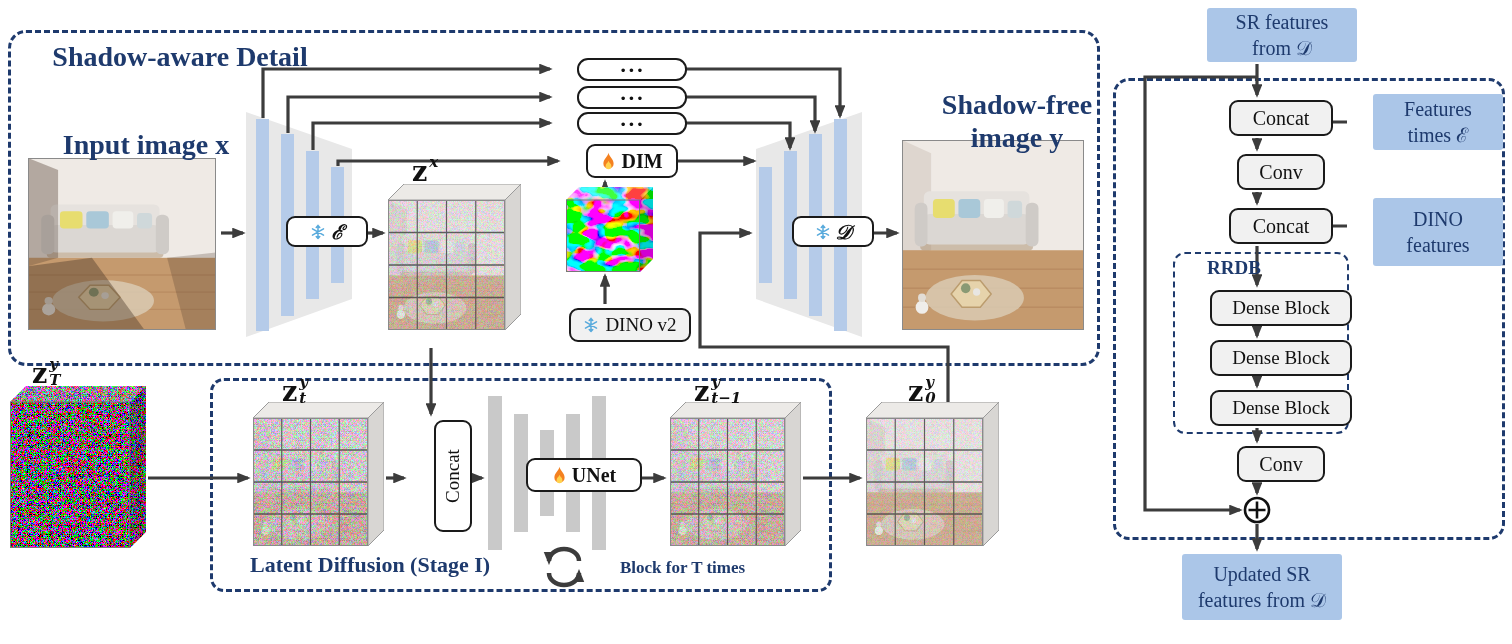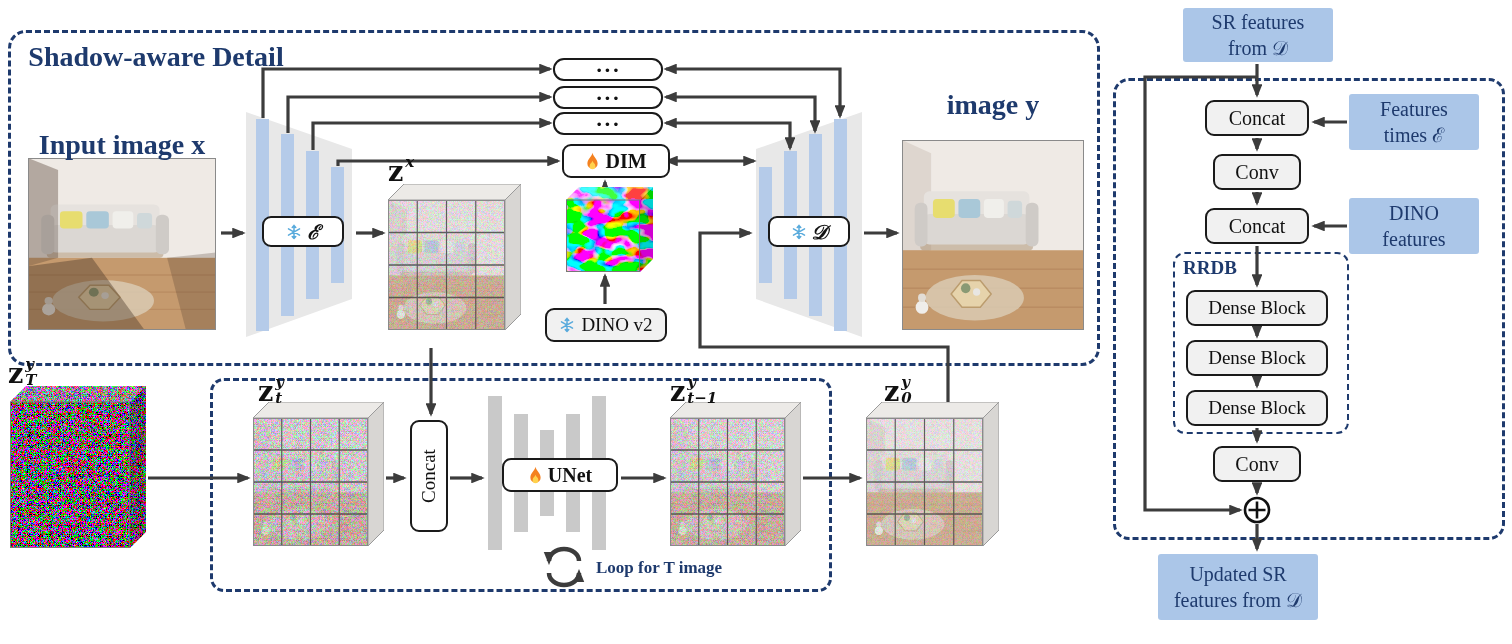--- a/index.html
+++ b/index.html
@@ -1,21 +1,21 @@
 <!DOCTYPE html>
 <html style="--navy: #1e3a6d; --blue: #abc6e8; --gray: #f1f1f1; --arrow: #3c3c3c; --bar: #b5cbe9; --pane: #e8e8e8;"><head>
 <meta charset="utf-8">
 <style>
   * { margin:0; padding:0; box-sizing:border-box; }
   body { background:#fff; font-family:"Liberation Serif", serif; }
   #canvas { position:relative; width:1512px; height:644px; background:#fff; overflow:hidden; }
   .abs { position:absolute; }
   .dashedbox { border:3px dashed var(--navy); border-radius:18px; z-index:1; }
   .svglayer { position:absolute; left:0; top:0; z-index:3; pointer-events:none; }
-  .z5 { z-index:5; }
+  .z5 { z-index:5;margin-left:24px; }
   .z4 { z-index:4; }
   .navy { color:var(--navy); font-weight:bold; }
   .t22 { font-size:28px; line-height:1.18; text-align:center; }
   .t21 { font-size:28px; line-height:1.2; text-align:center; }
   .graybox { background:var(--gray); border:2px solid #1a1a1a; border-radius:9px;
              display:flex; align-items:center; justify-content:center; gap:6px;
              font-size:20px; color:#111; }
   .whitebox { background:#fff; border:2px solid #1a1a1a; border-radius:9px;
               display:flex; align-items:center; justify-content:center; gap:5px; }
   .dotsbox { background:#fff; border:2.5px solid #1a1a1a; border-radius:11px;
@@ -237,21 +237,21 @@
           <rect x="0" y="0" width="100" height="100" filter="url(#fNoise)" opacity="0.15"></rect>
           <path d="M25,0V100M50,0V100M75,0V100M0,25H100M0,50H100M0,75H100" stroke="#3f3f3f" stroke-width="1" opacity="0.8" fill="none"></path>
         </svg>
         <rect x="0.5" y="16.5" width="116" height="129" fill="none" stroke="#8a8a8a" stroke-width="1"></rect>
       </svg></div>
 
   <div class="abs z5 dotsbox" style="left:553px; top:58px; width:110px; height:23px;">···</div>
   <div class="abs z5 dotsbox" style="left:553px; top:86px; width:110px; height:23px;">···</div>
   <div class="abs z5 dotsbox" style="left:553px; top:112px; width:110px; height:23px;">···</div>
 
-  <div class="abs z5 whitebox" style="left:562px; top:144px; width:108px; height:34px; border-width:2.5px;">
+  <div class="abs z5 whitebox" style="left:562px; top:144px; width:92px; height:34px; border-width:2.5px;">
     <svg class="ic" width="15" height="19">
         <use href="#sym-flame"></use>
       </svg>
     <span class="pill-label">DIM</span>
   </div>
 
   <div class="abs z4" style="left:566px; top:187px;"><svg width="87" height="85" viewBox="0 0 87 85">
         <clipPath id="cf3">
           <rect x="0" y="13" width="74" height="72"></rect>
         </clipPath>
@@ -283,20 +283,21 @@
   </div>
 
   <div class="abs z5 whitebox" style="left:768px; top:216px; width:82px; height:31px;">
     <svg class="ic" width="16" height="16">
         <use href="#sym-snow"></use>
       </svg>
     <span class="script">𝒟</span>
   </div>
 
   <div class="abs z5 navy t22" style="left:898px; top:88px; width:190px;">
+    <div>Shadow-free</div>
     <div>image y</div>
   </div>
   <div class="abs z4" style="left:902px; top:140px;"><svg width="182" height="190" viewBox="0 0 182 190">
         <svg x="0" y="0" width="182" height="190" viewBox="0 0 100 100" preserveAspectRatio="none">
           <rect x="0" y="0" width="100" height="58" fill="#efeae5"></rect>
           <polygon points="0,0 16,7 16,58 0,63" fill="#ded6cf"></polygon>
           <rect x="0" y="58" width="100" height="42" fill="#c59a6e"></rect>
           <path d="M0,68H100M0,78H100M0,88H100" stroke="#b2845a" stroke-width="0.8" opacity="0.6" fill="none"></path>
           <ellipse cx="40" cy="83" rx="27" ry="12" fill="#d9cab3" opacity="0.85"></ellipse>
           <rect x="10" y="53" width="62" height="5" rx="2" fill="#a98d6d" opacity="0.5"></rect>
@@ -463,40 +464,41 @@
           <circle cx="41" cy="80" r="2" fill="#e8e6e2"></circle>
           <circle cx="11" cy="88" r="3.5" fill="#efedea"></circle>
           <circle cx="11" cy="83" r="2.2" fill="#e2ddd6"></circle>
           <rect x="0" y="0" width="100" height="100" fill="#fff" opacity="0.3"></rect>
           <rect x="0" y="0" width="100" height="100" filter="url(#fNoise)" opacity="0.12"></rect>
           <path d="M25,0V100M50,0V100M75,0V100M0,25H100M0,50H100M0,75H100" stroke="#3f3f3f" stroke-width="1" opacity="0.8" fill="none"></path>
         </svg>
         <rect x="0.5" y="16.5" width="116" height="127" fill="none" stroke="#8a8a8a" stroke-width="1"></rect>
       </svg></div>
 
-
-  <div class="abs z5 navy looplabel" style="left:596px; top:558px;">Loop for T image</div>
+  <div class="abs z5 navy" style="left:226px; top:552px; font-size:22px;">Latent Diffusion (Stage I)</div>
+
+  <div class="abs z5 navy looplabel" style="left:596px; top:558px;">Block for T times</div>
 
   <div class="abs z5 bluebox" style="left:1183px; top:8px; width:150px; height:54px;">
     <div>SR features</div>
     <div>from 𝒟</div>
   </div>
 
   <div class="abs z5 graybox" style="left:1205px; top:100px; width:104px; height:36px;">Concat</div>
 
   <div class="abs z5 bluebox" style="left:1349px; top:94px; width:130px; height:56px;">
     <div>Features</div>
     <div>times ℰ</div>
   </div>
 
   <div class="abs z5 graybox" style="left:1213px; top:154px; width:88px; height:36px;">Conv</div>
 
   <div class="abs z5 graybox" style="left:1205px; top:208px; width:104px; height:36px;">Concat</div>
 
-  <div class="abs z5 bluebox" style="left:1349px; top:198px; width:130px; height:56px;">
+  <div class="abs z5 bluebox" style="left:1349px; top:198px; width:130px; height:68px;">
     <div>DINO</div>
     <div>features</div>
   </div>
 
   <div class="abs z5 navy" style="left:1183px; top:257px; font-size:19px;">RRDB</div>
 
   <div class="abs z5 graybox" style="left:1186px; top:290px; width:142px; height:36px; font-size:19px;">Dense Block</div>
   <div class="abs z5 graybox" style="left:1186px; top:340px; width:142px; height:36px; font-size:19px;">Dense Block</div>
   <div class="abs z5 graybox" style="left:1186px; top:390px; width:142px; height:36px; font-size:19px;">Dense Block</div>
 

